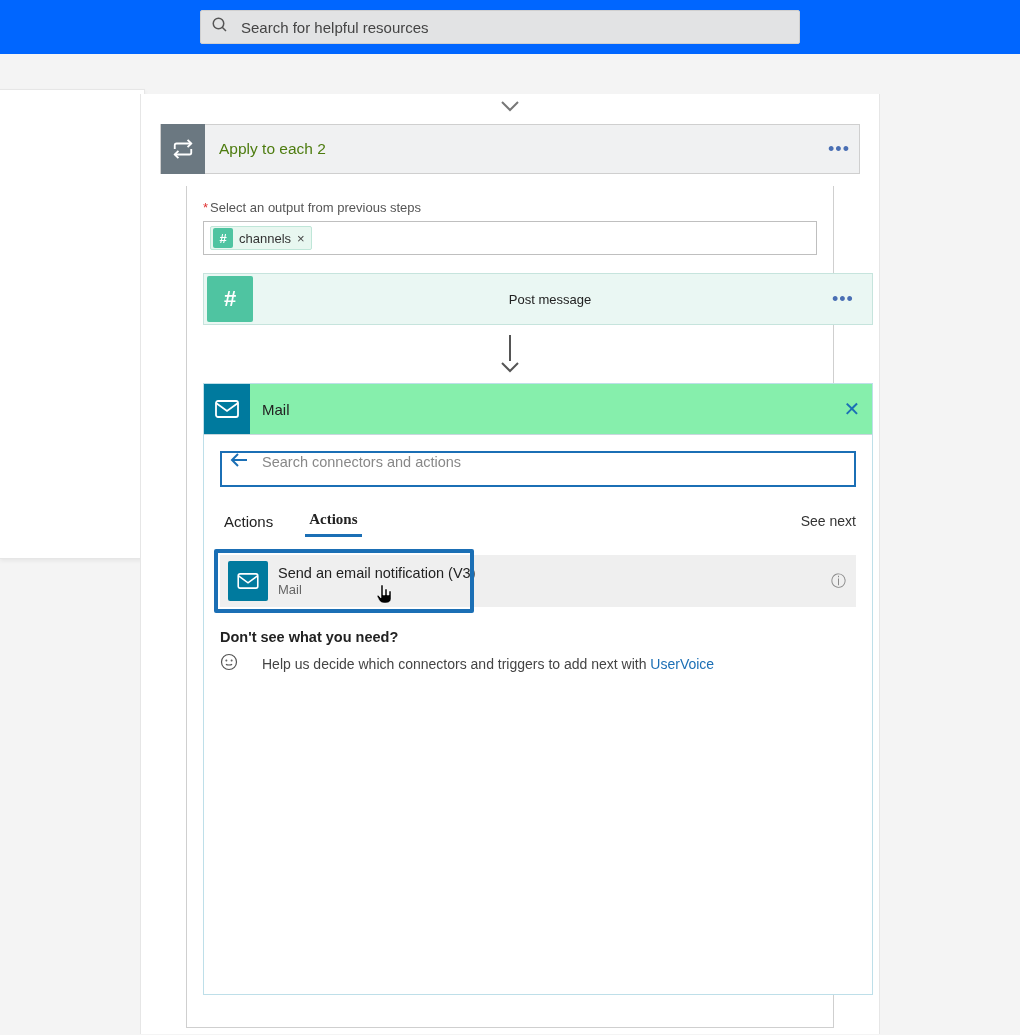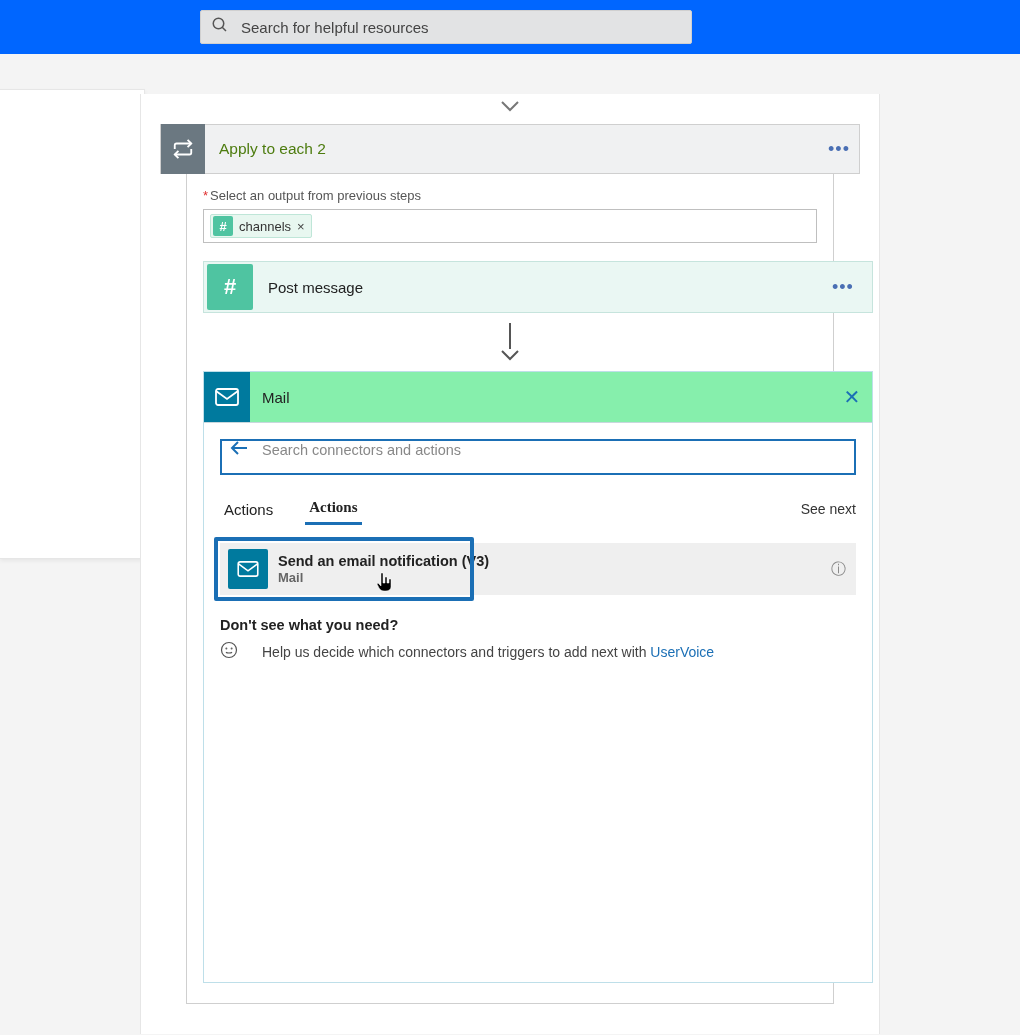--- a/index.html
+++ b/index.html
@@ -3,21 +3,21 @@
 <meta charset="utf-8">
 <style>
   * { box-sizing: border-box; font-family: "Segoe UI", Arial, sans-serif; }
   html, body { margin:0; padding:0; width:1020px; height:1035px; background:#f4f4f4; }
   .topbar {
     position:relative; height:54px; width:100%;
     background:#0066ff;
     display:flex; align-items:center;
   }
   .searchbox {
-    position:absolute; left:200px; top:10px; width:492px; height:34px;
+    position:absolute; left:200px; top:10px; width:600px; height:34px;
     background:#e2e3e4; border-radius:2px;
     display:flex; align-items:center; padding:0 10px;
     border:1px solid #d0d0d0;
   }
   .searchbox svg { flex:0 0 18px; }
   .searchbox input {
     flex:1; border:none; background:transparent; font-size:15px;
     padding-left:12px; outline:none; color:#333;
   }
   .searchbox input::placeholder { color:#444; }
@@ -39,22 +39,22 @@
     border:1px solid #cfcfcf; background:#f0f1f2;
     width:700px; margin:10px auto 0 auto;
   }
   .step-header .iconbox {
     width:44px; height:50px; display:flex; align-items:center; justify-content:center;
     background:#6b7881;
   }
   .step-header .title { flex:1; padding-left:14px; font-size:15.5px; color:#4d7c0f; }
   .step-header .dots { width:40px; text-align:center; color:#4a6fb4; font-size:18px; letter-spacing:1px; cursor:pointer; }
   .step-body {
-    width:648px; margin:0 auto; border:1px solid #cfcfcf; border-top:none;
-    padding:14px 16px 20px 16px; background:#fff;
+    width:648px; margin:12px auto; border:1px solid #cfcfcf; border-top:none;
+    padding:14px 16px 32px 16px; background:#fff;
   }
   .req-label { font-size:13px; color:#555; }
   .req-label .star { color:#e03030; margin-right:2px; }
   .output-box {
     margin-top:6px; height:34px; border:1px solid #bfbfbf;
     display:flex; align-items:center; padding:0 6px;
   }
   .token {
     display:inline-flex; align-items:center; height:24px;
     background:#e8f7f0; border:1px solid #bfe6d8; border-radius:2px;
@@ -70,21 +70,21 @@
   .action-card {
     width:670px; margin:18px auto 0 auto;
     border:1px solid #c6e4dd; background:#eaf7f3; height:52px;
     display:flex; align-items:center;
   }
   .action-card .iconbox {
     width:46px; height:46px; margin:3px; border-radius:2px;
     background:#4fc4a1; color:#fff; display:flex; align-items:center; justify-content:center;
     font-size:22px; font-weight:bold;
   }
-  .action-card .title { flex:1; font-size:15px; color:#222; padding-left:12px; }
+  .action-card .title { flex:1; font-size:13px; color:#222; padding-left:12px;text-align:center; }
   .action-card .dots { width:40px; color:#4a6fb4; font-size:18px; letter-spacing:1px; cursor:pointer; }
 
   .connector-card {
     width:670px; margin:10px auto 0 auto;
     border:1px solid #bedfe9; background:#86efac;
   }
   .connector-header {
     height:50px; display:flex; align-items:center;
   }
   .connector-header .iconbox {
@@ -119,21 +119,21 @@
   }
   .result-hl {
     position:absolute; left:-6px; top:-6px;
     border:4px solid #1b6fb5; border-radius:2px;
     height:64px; width:260px; pointer-events:none;
   }
   .result-row .iconbox {
     width:40px; height:40px; margin:6px 10px 6px 8px;
     background:#007a9e; border-radius:2px; display:flex; align-items:center; justify-content:center;
   }
-  .result-row .txt { flex:1; line-height:1.2;font-weight:bold; }
+  .result-row .txt { flex:1; line-height:1.2; }
   .result-row .t1 { font-size:14.5px; color:#222; }
   .result-row .t2 { font-size:13px; color:#666; }
   .result-row .info { color:#888; font-size:15px; cursor:pointer; }
 
   .footer-help { margin-top:22px; }
   .footer-help .q { font-size:14.5px; font-weight:600; color:#222; }
   .footer-help .line { display:flex; align-items:center; gap:24px; margin-top:8px; font-size:14px; color:#444; }
   .footer-help a { color:#1b6fb5; text-decoration:none; }
 
   .cursor {

